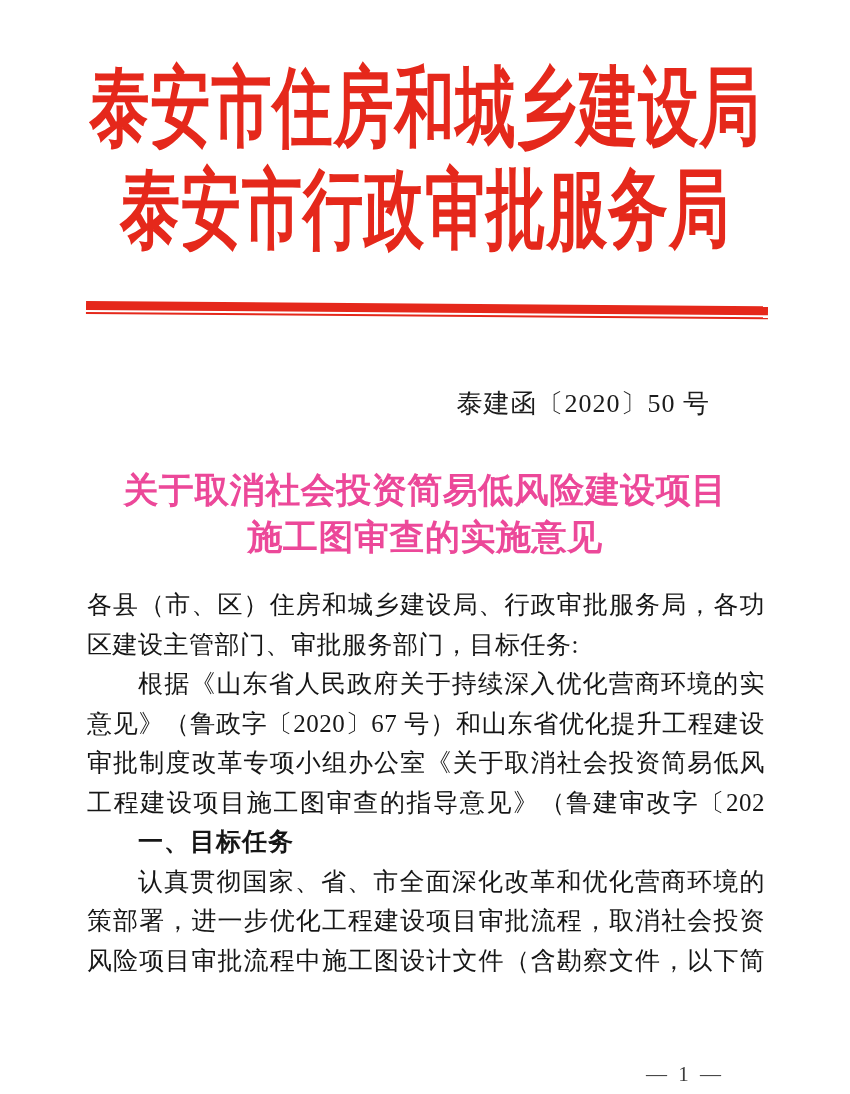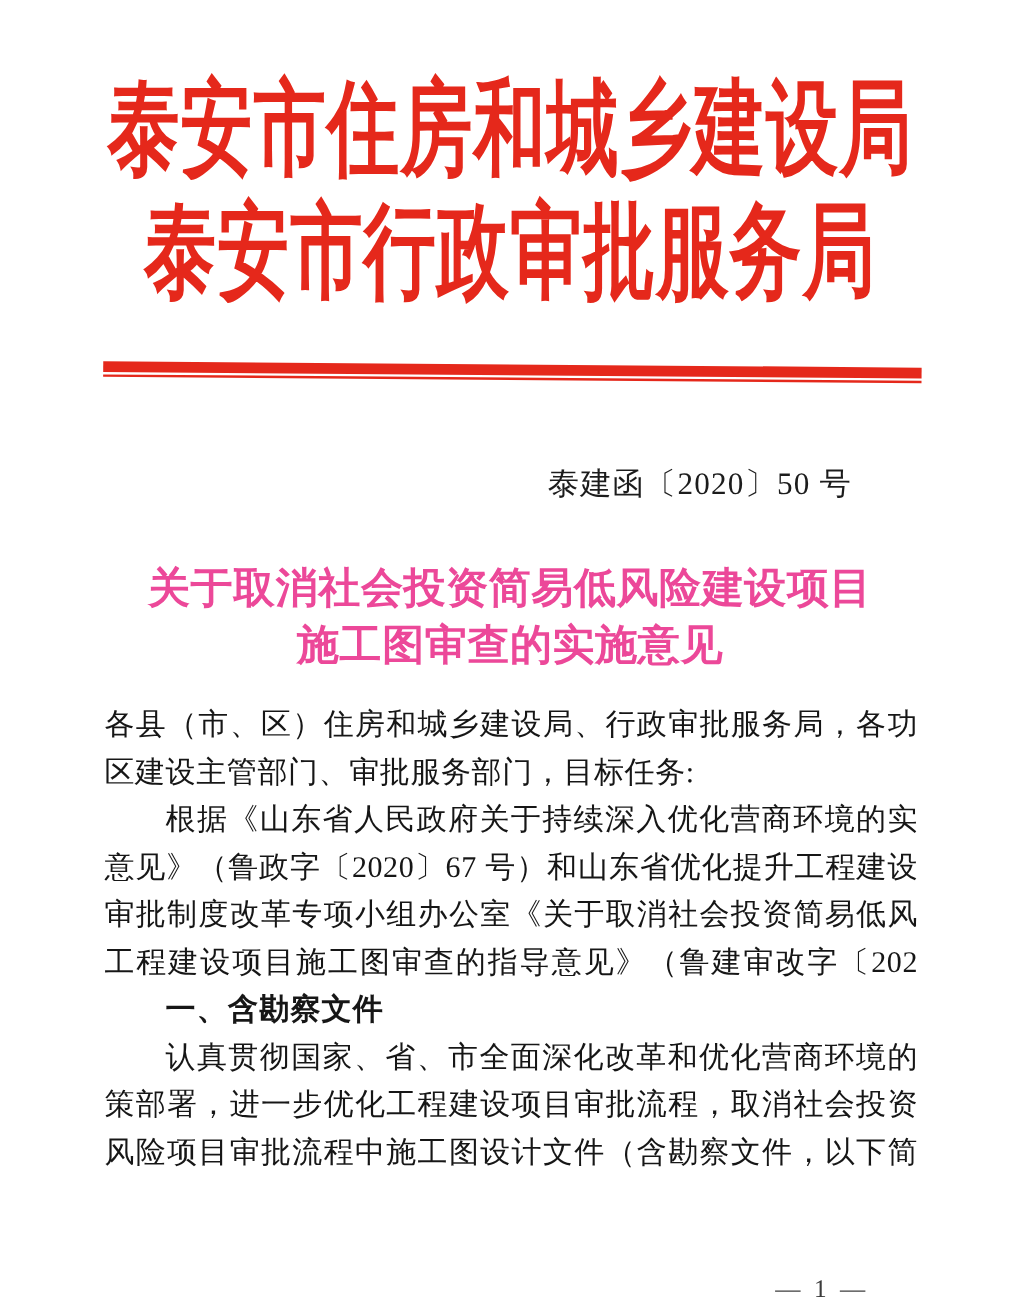--- a/index.html
+++ b/index.html
@@ -136,21 +136,21 @@
     <div>施工图审查的实施意见</div>
   </div>
 
   <div class="body-block" id="body-block">
       <div class="line full">各县（市、区）住房和城乡建设局、行政审批服务局，各功能</div>
       <div class="line left">区建设主管部门、审批服务部门，目标任务:</div>
       <div class="line full indent">根据《山东省人民政府关于持续深入优化营商环境的实施</div>
       <div class="line full">意见》（鲁政字〔2020〕67 号）和山东省优化提升工程建设项目</div>
       <div class="line full">审批制度改革专项小组办公室《关于取消社会投资简易低风险</div>
       <div class="line full">工程建设项目施工图审查的指导意见》（鲁建审改字〔2020〕15</div>
-      <div class="line left heading indent">一、含勘察文件</div>
+      <div class="line left heading indent">一、目标任务</div>
       <div class="line full indent">认真贯彻国家、省、市全面深化改革和优化营商环境的决</div>
       <div class="line full">策部署，进一步优化工程建设项目审批流程，取消社会投资低</div>
       <div class="line full">风险项目审批流程中施工图设计文件（含勘察文件，以下简称</div>
     </div>
 
   <div class="page-number">— 1 —</div>
 
 </div>
 
 </body></html>

